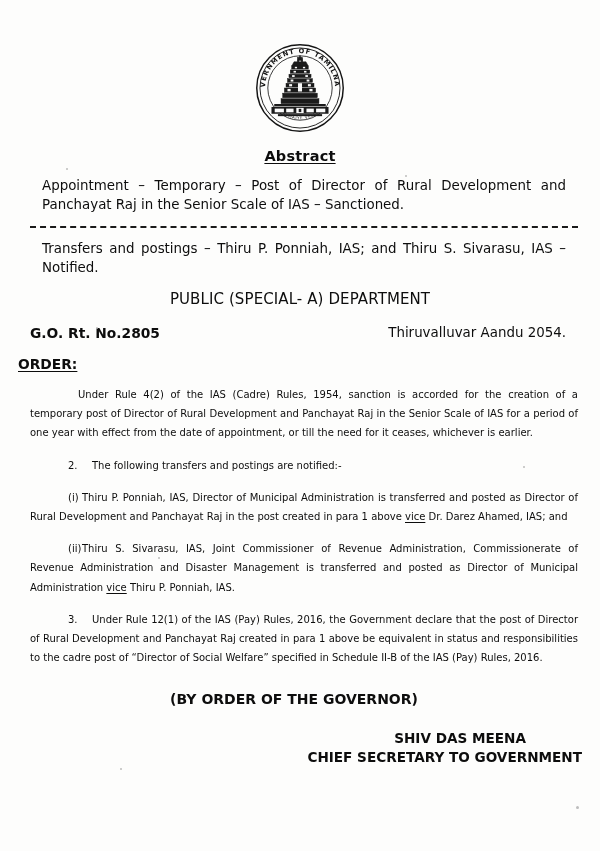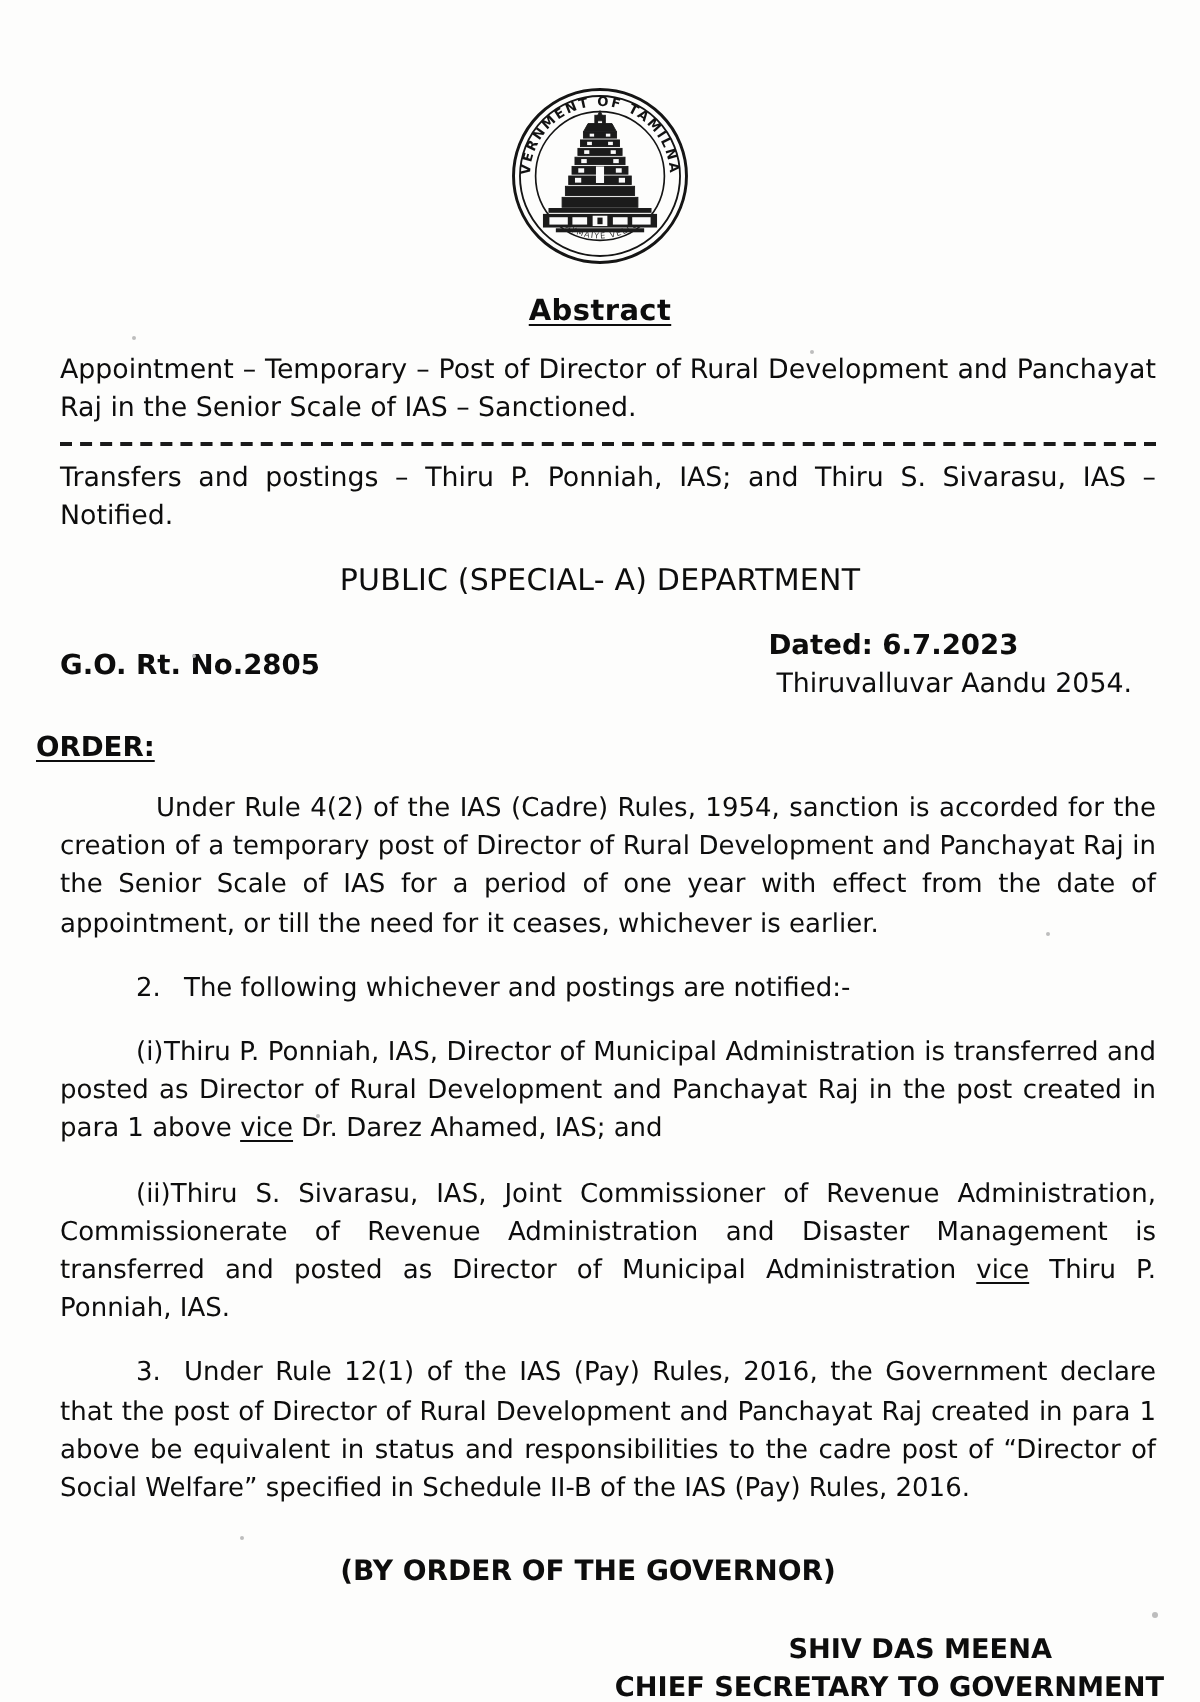--- a/index.html
+++ b/index.html
@@ -53,21 +53,21 @@
 
   .body-block {
     padding: 0 22px 0 30px;
   }
 
   .abstract-para {
     font-size: 13.4px;
     line-height: 18.5px;
     text-align: justify;
     text-justify: inter-word;
-    margin: 0;
+    margin: 12px;
   }
 
   .dash-sep {
     border: 0;
     border-top: 2px dashed #1a1a1a;
     margin: 7px 0 8px 0;
     height: 0;
     width: 100%;
   }
 
@@ -112,21 +112,21 @@
     font-weight: bold;
     font-size: 13.8px;
     text-decoration: underline;
     text-underline-offset: 2px;
     margin: 14px 0 0 0;
     padding: 0 22px 0 18px;
   }
 
   
   .para {
-    font-size: 13px;
+    font-size: 10px;
     line-height: 19.2px;
     text-align: justify;
     text-justify: inter-word;
     margin: 13px 0 0 0;
   }
   .indent-first { text-indent: 48px; }
 
   .num-label {
     display: inline-block;
     min-width: 62px;
@@ -245,35 +245,34 @@
     <hr class="dash-sep">
 
     <p class="abstract-para">Transfers and postings – Thiru P. Ponniah, IAS; and Thiru S. Sivarasu, IAS – Notified.</p>
   </div>
 
   <div class="dept-heading">PUBLIC (SPECIAL- A) DEPARTMENT</div>
 
   <div class="go-row">
     <div class="go-number">G.O. Rt. No.2805</div>
     <div class="date-block">
-      <div class="date-line-1">Dated:  6.7.2023</div>
       <div class="date-line-3">Thiruvalluvar Aandu 2054.</div>
     </div>
   </div>
 
   <div class="order-heading">ORDER:</div>
 
   <div class="body-block">
 
     <p class="para indent-first">Under Rule 4(2) of the IAS (Cadre) Rules, 1954, sanction is accorded for the creation of a temporary post of  Director of Rural Development and Panchayat Raj in the Senior Scale of  IAS  for a period of one year with effect from the date of appointment, or till the need for it ceases, whichever is earlier.</p>
 
     <p class="para">
       <span class="num-label" style="text-indent:0;">
         <span style="display:inline-block;width:38px;"></span><span>2.</span>
-      </span><span>The following whichever and postings are notified:-</span>
+      </span><span>The following transfers and postings are notified:-</span>
     </p>
 
     <p class="para">
       <span class="roman-label">
         <span style="display:inline-block;width:38px;"></span><span>(i)</span>
       </span><span>Thiru P. Ponniah, IAS, Director of Municipal Administration is transferred and posted as Director of Rural Development and Panchayat Raj in the post created in para 1 above </span><u class="vice">vice</u><span>  Dr. Darez Ahamed, IAS; and</span>
     </p>
 
     <p class="para">
       <span class="roman-label">

